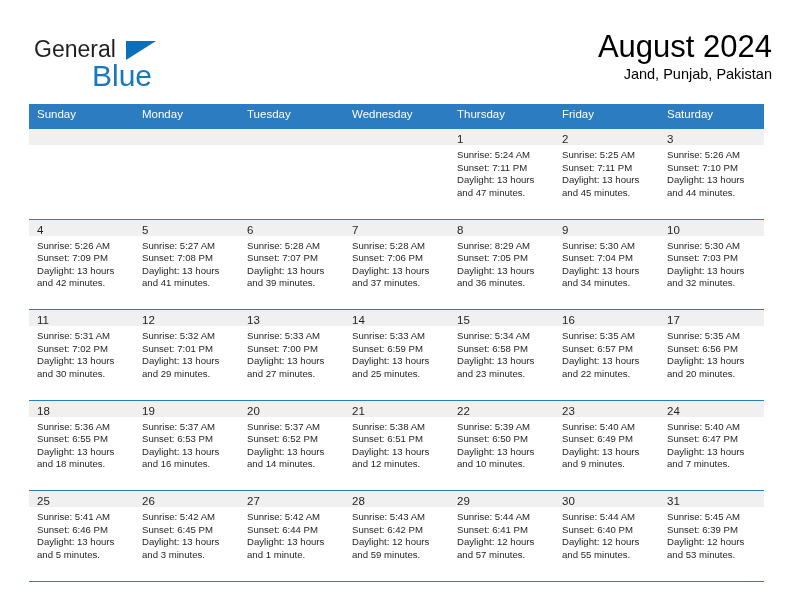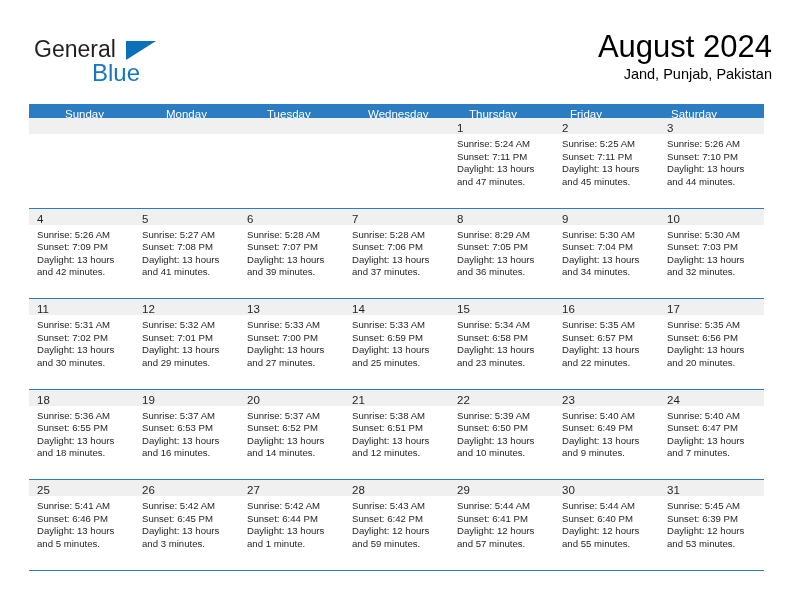--- a/index.html
+++ b/index.html
@@ -54,21 +54,21 @@
     top: 5px;
     width: 0;
     height: 0;
     border-left: 30px solid #0b6fba;
     border-bottom: 19px solid transparent;
   }
   .brand-blue {
     position: absolute;
     left: 58px;
     top: 23px;
-    font-size: 24px;
+    font-size: 30px;
     color: #1878bd;
     font-family: "Liberation Sans", sans-serif;
   }
 
   .title-block {
     position: absolute;
     right: 34px;
     top: 30px;
     text-align: right;
   }
@@ -91,22 +91,21 @@
   
   .calendar {
     position: absolute;
     left: 29px;
     top: 104px;
     width: 735px;
   }
   .dow-row {
     display: flex;
     background: #2b7cc0;
-    height: 14px;
-    padding-left: 28px;
+    height: 25px;
   }
   .dow {
     flex: 1 1 0;
     color: #ffffff;
     font-size: 11.5px;
     line-height: 21px;
     padding-left: 8px;
     box-sizing: border-box;
     white-space: nowrap;
   }

